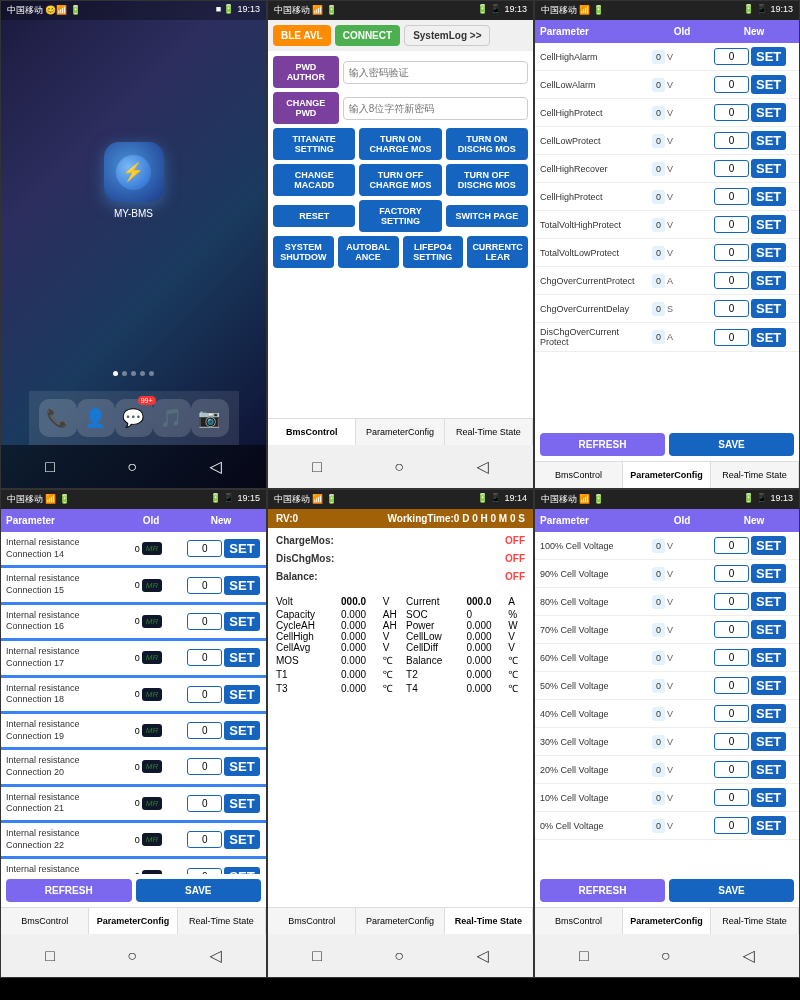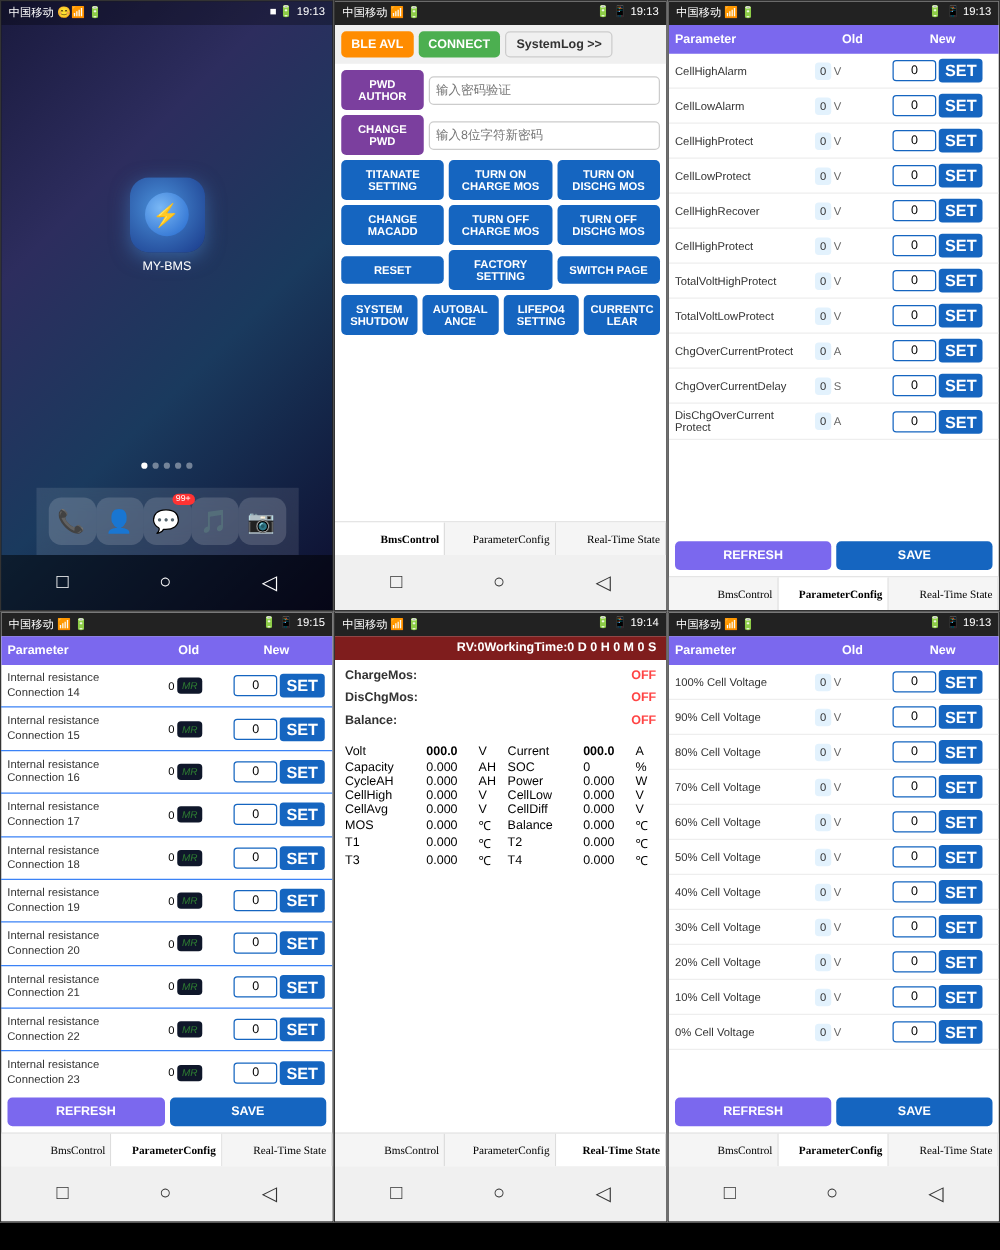--- a/index.html
+++ b/index.html
@@ -206,27 +206,26 @@
     }
 
     .bms-bottom-tabs {
       display: flex;
       border-top: 1px solid #ddd;
     }
 
     .bms-bottom-tab {
       flex: 1;
       padding: 8px 4px;
-      text-align: right;
+      text-align: center;
       font-size: 9px;
       cursor: pointer;
       background: #f5f5f5;
       border: none;
       border-right: 1px solid #ddd;
-      font-family: Liberation Serif, serif;
     }
 
     .bms-bottom-tab.active {
       background: #fff;
       font-weight: bold;
     }
 
     
     .panel-param {
       background: #fff;
@@ -349,21 +348,21 @@
 
     .internal-list {
       flex: 1;
       overflow-y: auto;
     }
 
     .int-row {
       display: grid;
       grid-template-columns: 1fr 75px 75px;
       padding: 5px;
-      border-bottom: 1px solid #3b82f6;
+      border-bottom: 3px solid #3b82f6;
       align-items: center;
     }
 
     .int-name {
       font-size: 9px;
       color: #333;
       line-height: 1.3;
     }
 
     .int-old {
@@ -389,23 +388,23 @@
       gap: 2px;
       justify-content: center;
     }
 
     
     .panel-realtime {
       background: #fff;
     }
 
     .rt-header {
-      background: #7f1d1d;
-      display: flex;
-      justify-content: flex-end;
+      background: #a16207;
+      display: flex;
+      justify-content: space-between;
       padding: 4px 8px;
       color: #fff;
       font-size: 10px;
       font-weight: bold;
     }
 
     .rt-status {
       padding: 5px 8px;
       font-size: 10px;
       line-height: 1.6;

